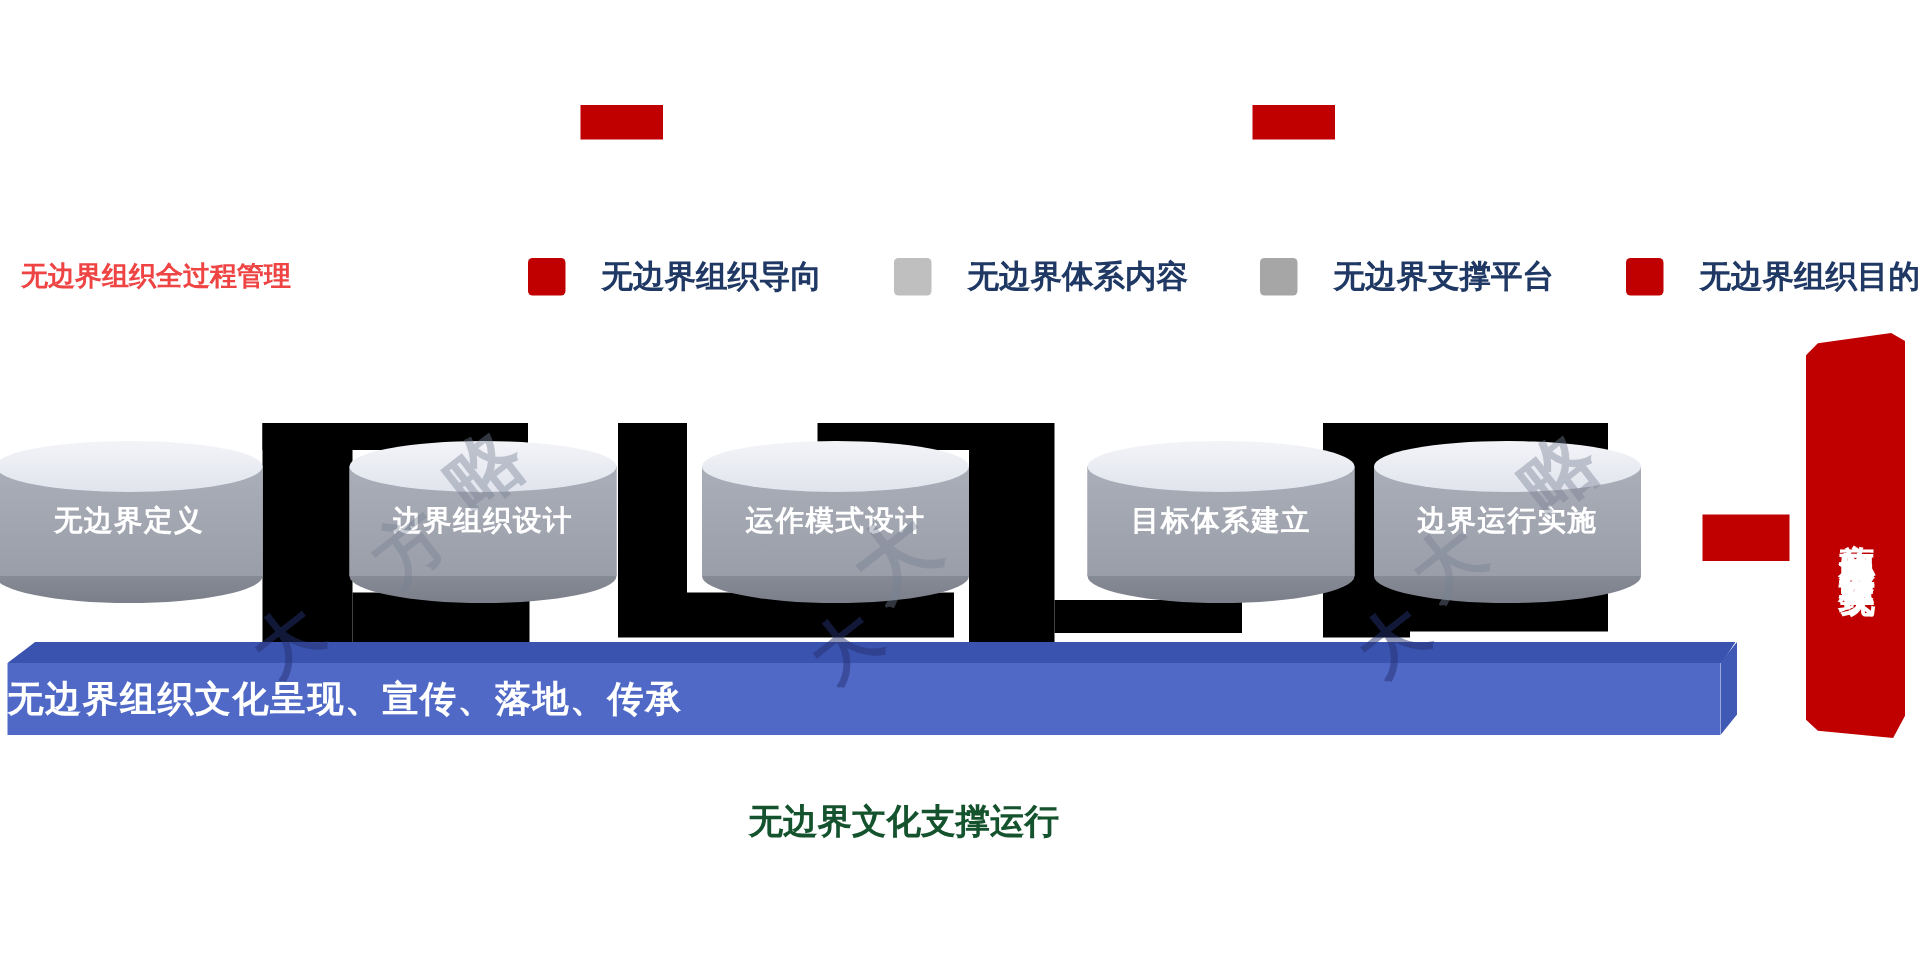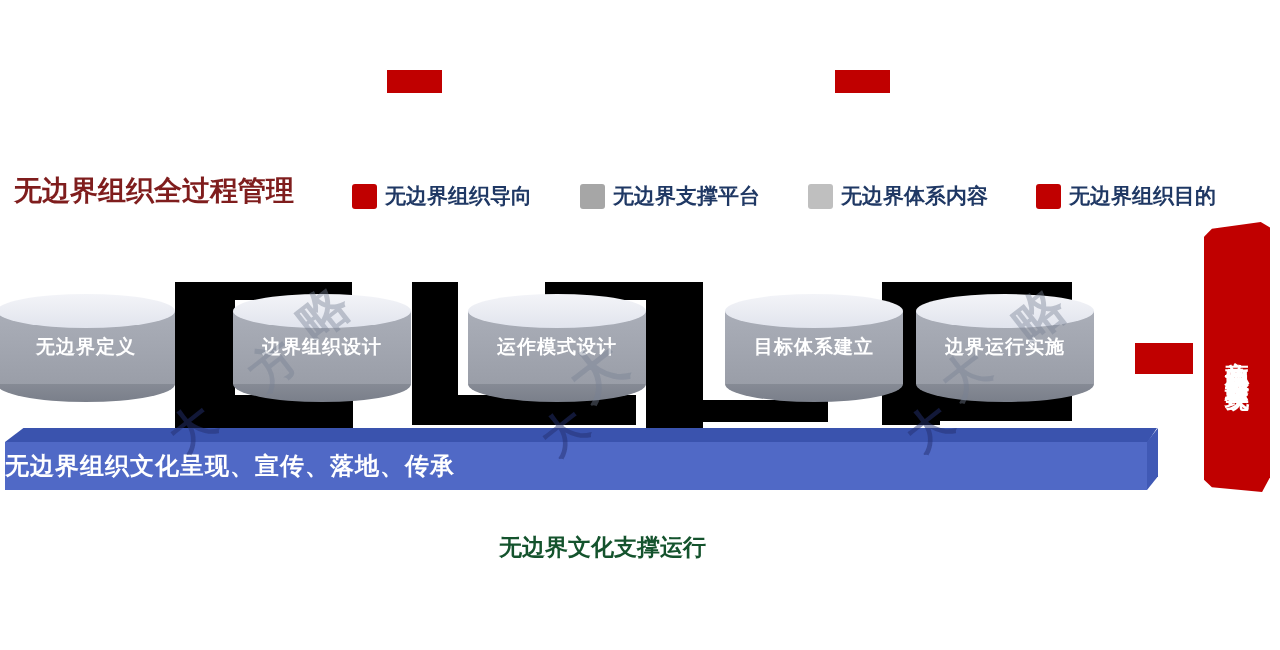--- a/index.html
+++ b/index.html
@@ -3,23 +3,23 @@
 <meta charset="utf-8">
 <style>
   html,body{margin:0;padding:0;background:#fff;}
   .stage{position:relative;width:1280px;height:650px;background:#ffffff;overflow:hidden;
          font-family:"Liberation Sans","DejaVu Sans",sans-serif;}
   
   .top-rect{position:absolute;top:70px;width:55px;height:23px;background:#C00000;}
   .top-rect.r1{left:387px;}
   .top-rect.r2{left:835px;}
   
-  .hdr-title{position:absolute;left:14px;top:172px;font-size:28px;font-weight:bold;color:#7f1d1d;white-space:nowrap;}
+  .hdr-title{position:absolute;left:14px;top:172px;font-size:18px;font-weight:bold;color:#ef4444;white-space:nowrap;}
   .legend{position:absolute;left:352px;top:170px;display:flex;gap:48px;align-items:center;}
-  .lg-item{display:flex;align-items:center;gap:8px;margin-top:12px;}
+  .lg-item{display:flex;align-items:center;gap:24px;}
   .sq{width:25px;height:25px;border-radius:3px;flex:none;}
   .sq-red{background:#C00000;}
   .sq-gray1{background:#BFBFBF;}
   .sq-gray2{background:#A6A6A6;}
   .lg-label{font-size:21px;font-weight:bold;color:#1F3864;white-space:nowrap;}
   
   .banner-red{position:absolute;left:0;top:213px;width:1155px;height:66px;background:#C00000;z-index:2;
               display:flex;align-items:center;justify-content:center;}
   .banner-red span{color:#fff;font-size:24px;font-weight:bold;letter-spacing:1px;}
   
@@ -68,26 +68,26 @@
   <div class="top-rect r1"></div>
   <div class="top-rect r2"></div>
 
   <div class="hdr-title">无边界组织全过程管理</div>
   <div class="legend">
     <div class="lg-item">
       <span class="sq sq-red"></span>
       <span class="lg-label">无边界组织导向</span>
     </div>
     <div class="lg-item">
+      <span class="sq sq-gray1"></span>
+      <span class="lg-label">无边界体系内容</span>
+    </div>
+    <div class="lg-item">
       <span class="sq sq-gray2"></span>
       <span class="lg-label">无边界支撑平台</span>
-    </div>
-    <div class="lg-item">
-      <span class="sq sq-gray1"></span>
-      <span class="lg-label">无边界体系内容</span>
     </div>
     <div class="lg-item">
       <span class="sq sq-red"></span>
       <span class="lg-label">无边界组织目的</span>
     </div>
   </div>
 
 
   <div class="bk" style="left:175px;top:282px;width:60px;height:146px;"></div>
   <div class="bk" style="left:175px;top:282px;width:177px;height:18px;"></div>

